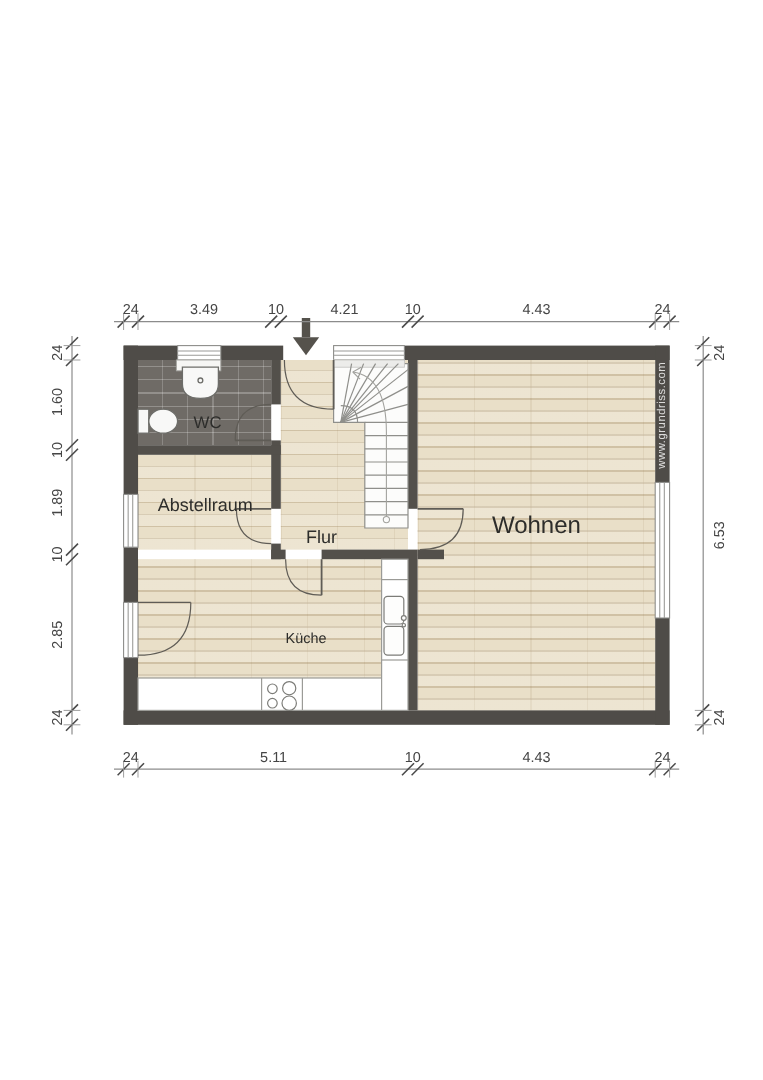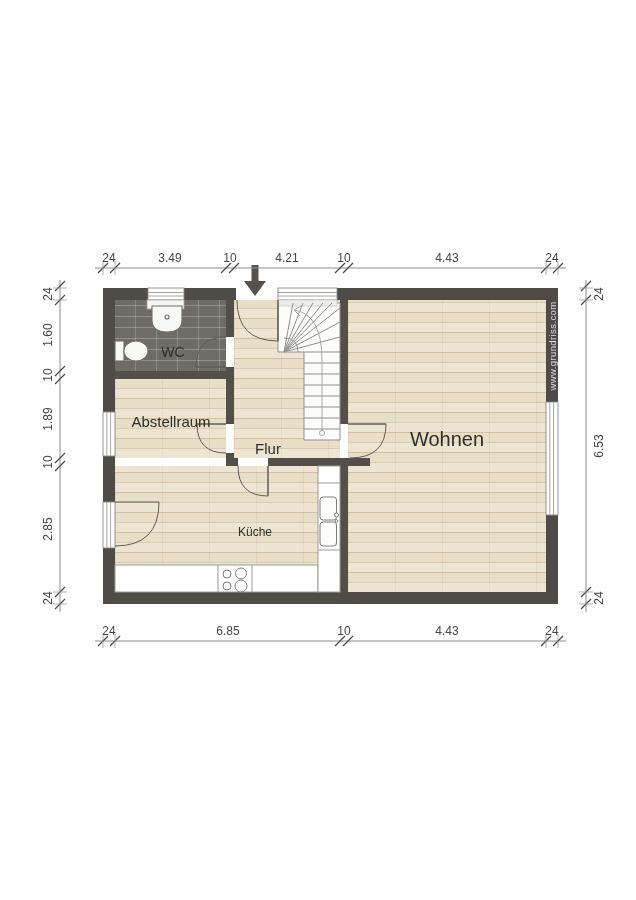--- a/index.html
+++ b/index.html
@@ -281,20 +281,20 @@
   <span class="dim v" style="left:48px;top:419px;">1.89</span>
   <span class="dim v" style="left:48px;top:462px;">10</span>
   <span class="dim v" style="left:48px;top:529px;">2.85</span>
   <span class="dim v" style="left:48px;top:598px;">24</span>
 
   <span class="dim v" style="left:599px;top:294px;">24</span>
   <span class="dim v" style="left:599px;top:446px;">6.53</span>
   <span class="dim v" style="left:599px;top:598px;">24</span>
 
   <span class="dim h" style="left:109px;top:624px;">24</span>
-  <span class="dim h" style="left:228px;top:624px;">6.85</span>
+  <span class="dim h" style="left:228px;top:624px;">5.11</span>
   <span class="dim h" style="left:344px;top:624px;">10</span>
   <span class="dim h" style="left:447px;top:624px;">4.43</span>
   <span class="dim h" style="left:552px;top:624px;">24</span>
 
   <span class="watermark">www.grundriss.com</span>
 
 </div>
 
 </body></html>

